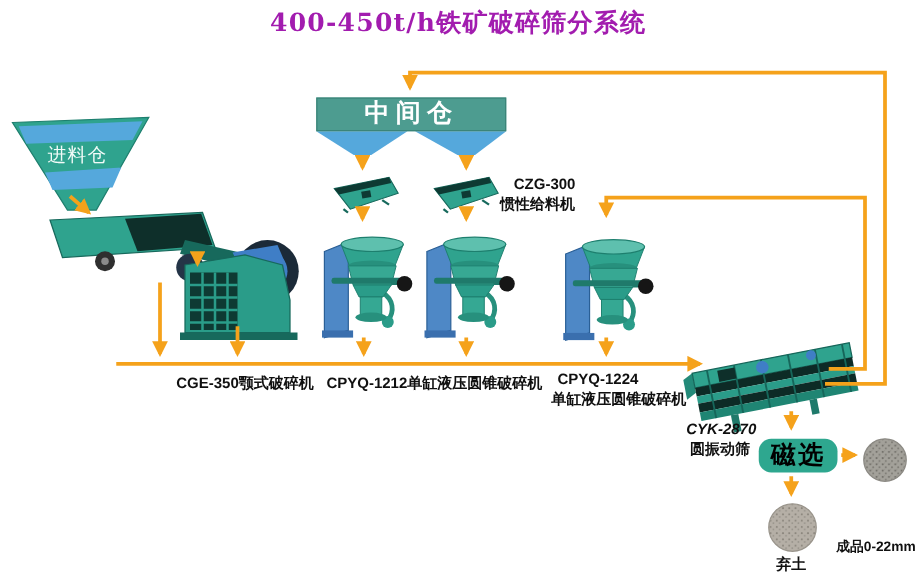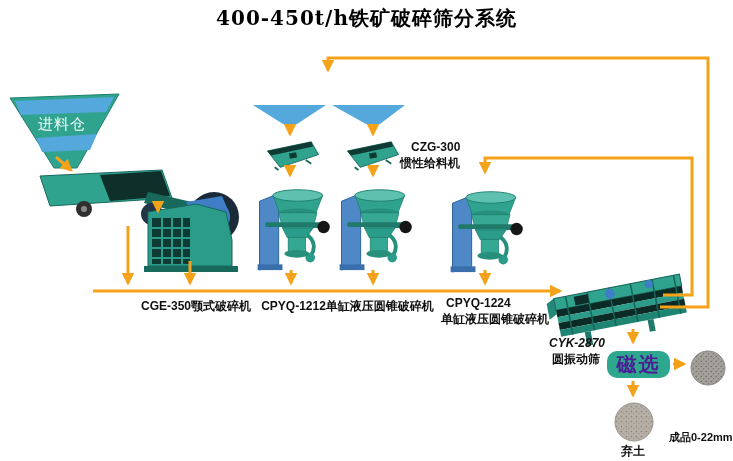--- a/index.html
+++ b/index.html
@@ -1,31 +1,31 @@
 <!DOCTYPE html>
 <html><head>
 <meta charset="utf-8">
 <style>
   html,body{margin:0;padding:0;background:#ffffff;}
   #canvas{position:relative;width:733px;height:461px;background:#ffffff;overflow:hidden;
           font-family:"Liberation Sans", sans-serif;}
   #canvas svg.layer{position:absolute;left:0;top:0;}
   .title{position:absolute;left:0;top:5px;width:733px;text-align:center;
-         font-family:"DejaVu Serif", serif;font-weight:bold;font-size:20px;color:#000000;
+         font-family:"DejaVu Serif", serif;font-weight:bold;font-size:20px;color:#a21caf;
          letter-spacing:1px;}
   .label{position:absolute;font-size:12px;font-weight:bold;color:#101010;white-space:nowrap;}
   .label.center{text-align:center;}
   .hopper-label{position:absolute;left:31px;top:115px;width:62px;text-align:center;
                 color:#f2fbf8;font-size:15px;font-weight:normal;letter-spacing:1px;}
   .bin-box{position:absolute;left:253px;top:78px;width:152px;height:27px;
            background:#4D9C90;border:1px solid #3b8478;box-sizing:border-box;
            color:#ffffff;font-size:20px;font-weight:bold;letter-spacing:5px;
            text-align:center;line-height:25px;}
   .magnet-box{position:absolute;left:607px;top:351px;width:63px;height:27px;
-              background:#2EA78F;border-radius:10px;color:#4c1d95;font-size:20px;
+              background:#2EA78F;border-radius:10px;color:#000000;font-size:20px;
               font-weight:bold;text-align:center;line-height:27px;letter-spacing:2px;}
   .small{font-size:11px;}
 </style>
 </head>
 <body>
 
 <div id="canvas">
 
   <svg class="layer" width="733" height="461" viewBox="0 0 733 461">
     <defs>
@@ -157,20 +157,23 @@
       <polyline points="633,329 633,342" marker-end="url(#arw)"></polyline>
       <polyline points="673,364 684,364" marker-end="url(#arw)"></polyline>
       <polyline points="633,381 633,395" marker-end="url(#arw)"></polyline>
     </g>
   </svg>
 
   <div class="title">400-450t/h铁矿破碎筛分系统</div>
 
   <div class="hopper-label">进料仓</div>
 
+  <div class="bin-box">
+    <span>中间仓</span>
+  </div>
 
 
   <div class="label center" style="left:126px;top:298px;width:140px;">CGE-350颚式破碎机</div>
 
   <div class="label" style="left:400px;top:140px;margin-left:11px;">CZG-300</div>
   <div class="label" style="left:400px;top:155px;">惯性给料机</div>
 
   <div class="label center" style="left:260px;top:298px;width:175px;">CPYQ-1212单缸液压圆锥破碎机</div>
 
   <div class="label" style="left:446px;top:296px;">CPYQ-1224</div>

